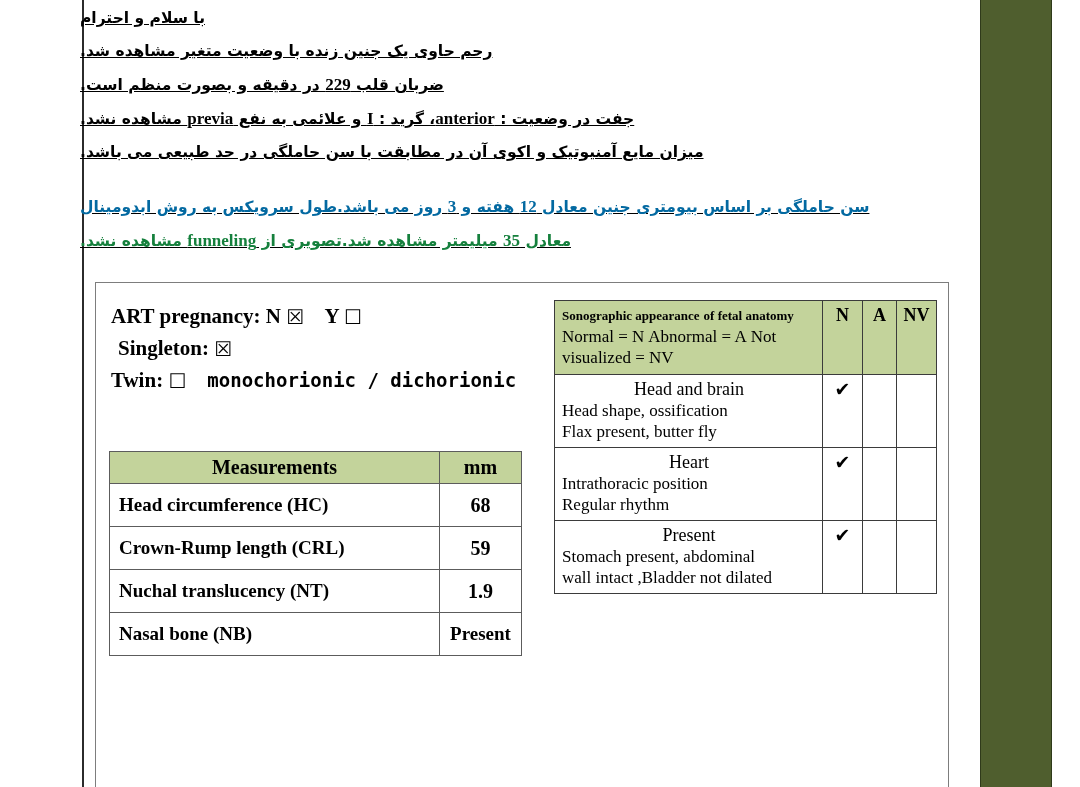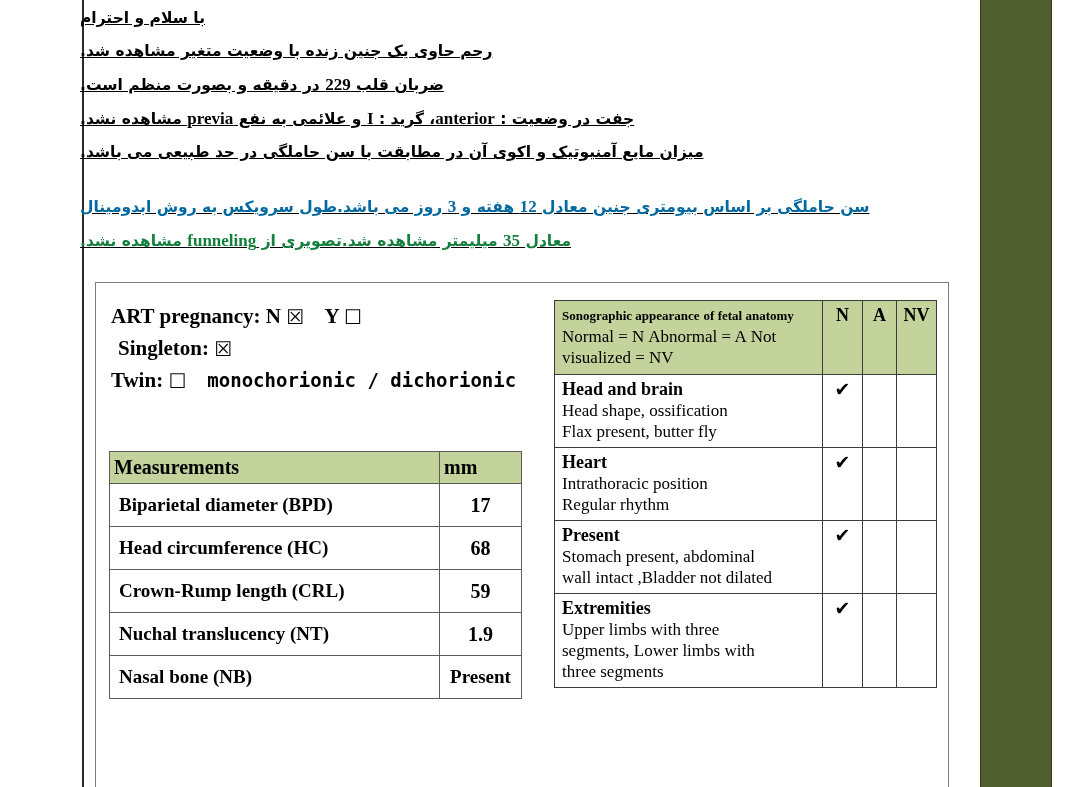--- a/index.html
+++ b/index.html
@@ -110,21 +110,21 @@
   .meas td, .meas th {
     border: 1.4px solid #5c5c5c;
     font-family: "Liberation Serif", serif;
     font-weight: bold;
     color: #000;
     box-sizing: border-box;
   }
   .meas thead th {
     background: #c3d39b;
     font-size: 20px;
-    text-align: left;
+    text-align: center;
     height: 32px;
     padding: 2px 4px;
     margin-left: 16px;
   }
   .meas tbody td.label {
     font-size: 19px;
     text-align: left;
     padding: 6px 4px 6px 9px;
     height: 43px;
   }
@@ -188,23 +188,24 @@
   .anat tbody td.mark {
     text-align: center;
     font-size: 19px;
     font-weight: bold;
     vertical-align: top;
     padding-top: 3px;
     font-family: "DejaVu Sans", sans-serif;
   }
   .item-title {
     font-size: 18px;
-    font-weight: bold;
+    font-weight: normal;
     line-height: 22px;
     display: block;
+    text-align: center;
   }
   .item-desc {
     font-size: 17px;
     font-weight: normal;
     line-height: 21px;
     display: block;
   }
 </style>
 </head>
 <body>
@@ -253,24 +254,20 @@
           <col class="col-value">
       </colgroup>
       <thead>
         <tr>
           <th style="background: rgb(195, 211, 155);">Measurements</th>
           <th style="background: rgb(195, 211, 155);">mm</th>
         </tr>
       </thead>
       <tbody>
         <tr>
-          <td class="label">Biparietal diameter  (BPD)</td>
-          <td class="value">17</td>
-        </tr>
-        <tr>
           <td class="label">Head circumference (HC)</td>
           <td class="value">68</td>
         </tr>
         <tr>
           <td class="label">Crown-Rump length (CRL)</td>
           <td class="value">59</td>
         </tr>
         <tr>
           <td class="label">Nuchal translucency (NT)</td>
           <td class="value">1.9</td>
@@ -327,28 +324,17 @@
         <tr>
           <td class="item">
             <span class="item-title">Present</span>
             <span class="item-desc">Stomach present, abdominal</span>
             <span class="item-desc">wall intact ,Bladder not dilated</span>
           </td>
           <td class="mark">✔</td>
           <td class="mark"></td>
           <td class="mark"></td>
         </tr>
-        <tr>
-          <td class="item">
-            <span class="item-title">Extremities</span>
-            <span class="item-desc">Upper limbs with three</span>
-            <span class="item-desc">segments, Lower  limbs with</span>
-            <span class="item-desc">three segments</span>
-          </td>
-          <td class="mark">✔</td>
-          <td class="mark"></td>
-          <td class="mark"></td>
-        </tr>
       </tbody>
     </table>
 
   </div>
 </div>
 
 </body></html>

